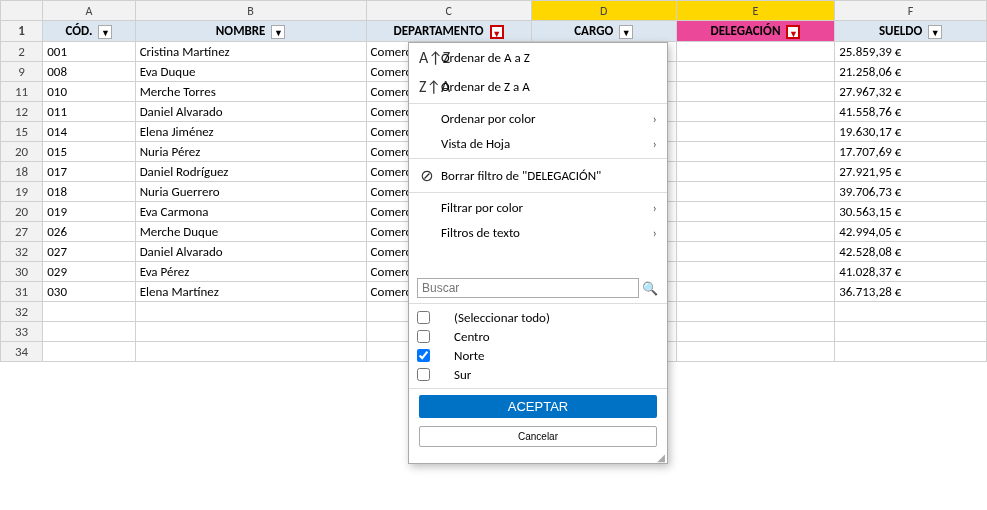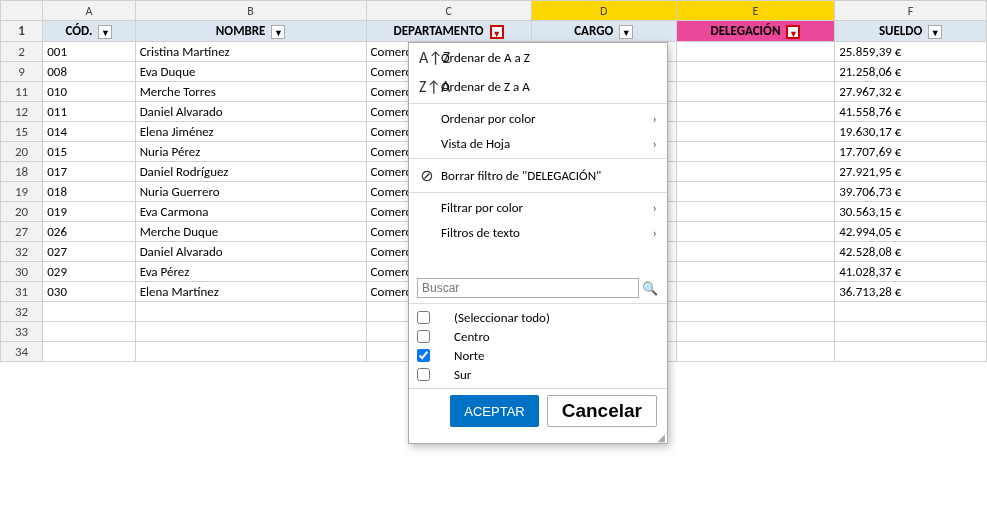--- a/index.html
+++ b/index.html
@@ -203,41 +203,41 @@
       height: 13px;
     }
 
     
     .dropdown-footer {
       display: flex;
       justify-content: flex-end;
       gap: 8px;
       padding: 6px 10px;
       border-top: 1px solid #ddd;
+      flex-direction: column;
     }
 
     .btn-accept {
       background: #0072c6;
       color: #fff;
       border: none;
       padding: 4px 14px;
       font-size: 13px;
       cursor: pointer;
       border-radius: 2px;
     }
 
     .btn-cancel {
       background: #fff;
       color: #000;
       border: 1px solid #aaa;
       padding: 4px 14px;
-      font-size: 19px;
+      font-size: 10px;
       cursor: pointer;
       border-radius: 2px;
-      font-weight: bold;
     }
 
     
     .dropdown-resize {
       text-align: right;
       padding: 0 2px;
       color: #aaa;
       font-size: 10px;
       line-height: 10px;
     }

